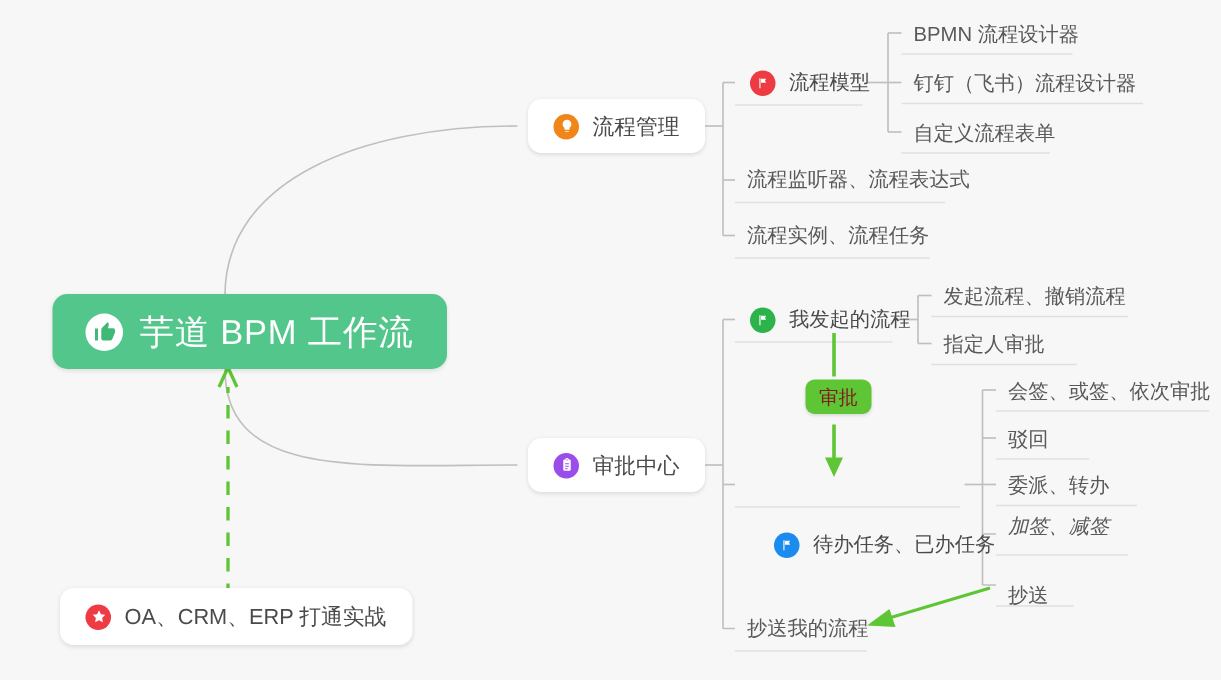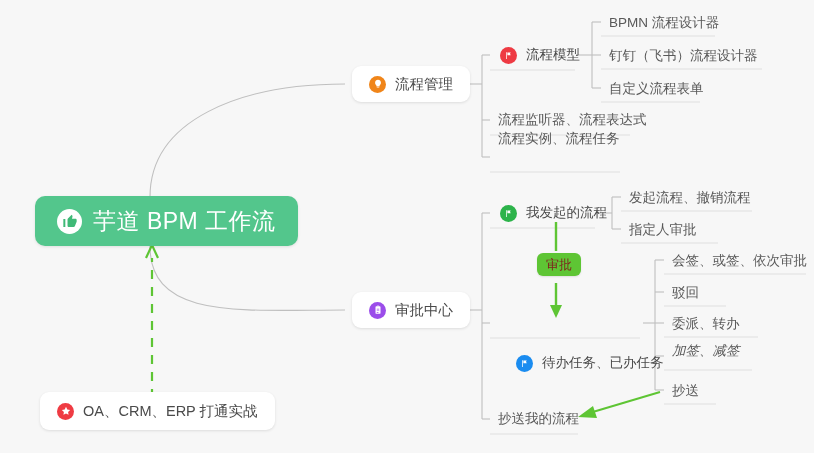--- a/index.html
+++ b/index.html
@@ -208,21 +208,21 @@
   <div class="node leaf" style="left:601px; top:41px;">
     <span class="label">钉钉（飞书）流程设计器</span>
   </div>
   <div class="node leaf" style="left:601px; top:74px;">
     <span class="label">自定义流程表单</span>
   </div>
 
   <div class="node leaf" style="left:490px; top:105px;">
     <span class="label">流程监听器、流程表达式</span>
   </div>
-  <div class="node leaf" style="left:490px; top:124px;justify-content:flex-end;">
+  <div class="node leaf" style="left:490px; top:142px;justify-content:flex-end;">
     <span class="label">流程实例、流程任务</span>
   </div>
 
   <div class="node card" style="left:352px; top:292px;">
     <span class="ico" style="background:#9b4dea;">
       <svg width="10" height="10" viewBox="0 0 24 24" fill="#ffffff">
         <path d="M16 3h-1.2A2.8 2.8 0 0 0 12 1a2.8 2.8 0 0 0-2.8 2H8a2 2 0 0 0-2 2v14a2 2 0 0 0 2 2h8a2 2 0 0 0 2-2V5a2 2 0 0 0-2-2zm-4-.2a1 1 0 1 1 0 2 1 1 0 0 1 0-2zM9 9h6v1.6H9V9zm0 4h6v1.6H9V13zm0 4h4v1.6H9V17z"></path>
       </svg>
     </span>
     <span class="label">审批中心</span>
@@ -258,21 +258,21 @@
   </div>
   <div class="node leaf" style="left:664px; top:278px;">
     <span class="label">驳回</span>
   </div>
   <div class="node leaf" style="left:664px; top:309px;">
     <span class="label">委派、转办</span>
   </div>
   <div class="node leaf" style="left:664px; top:336px;font-style:italic;">
     <span class="label">加签、减签</span>
   </div>
-  <div class="node leaf" style="left:664px; top:376px;">
+  <div class="node leaf" style="left:664px; top:376px;align-items:flex-end;">
     <span class="label">抄送</span>
   </div>
 
   <div class="node leaf" style="left:490px; top:404px;justify-content:flex-end;">
     <span class="label">抄送我的流程</span>
   </div>
 
   <div class="badge" style="left:537px; top:253px;">
     <span>审批</span>
   </div>

